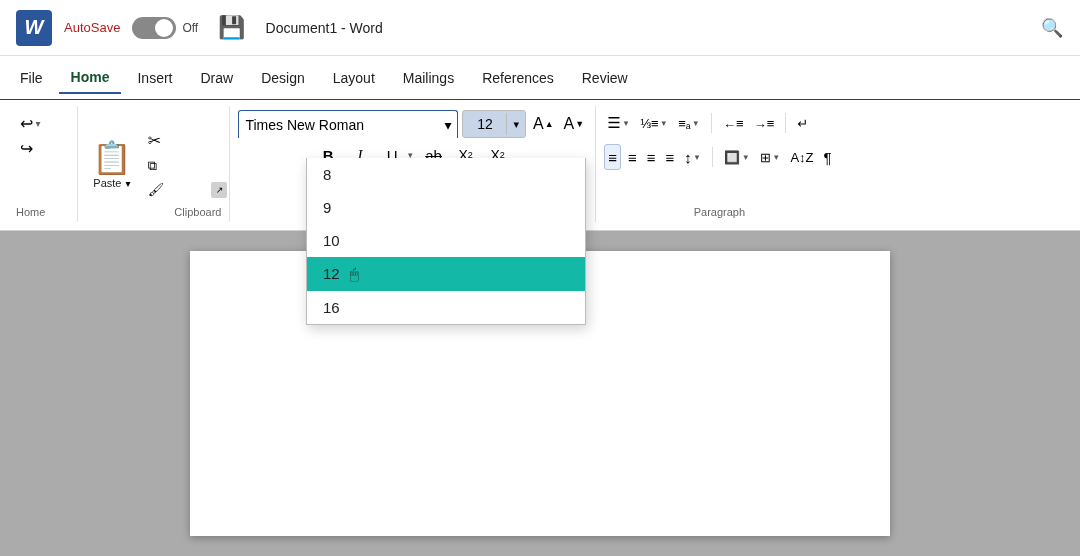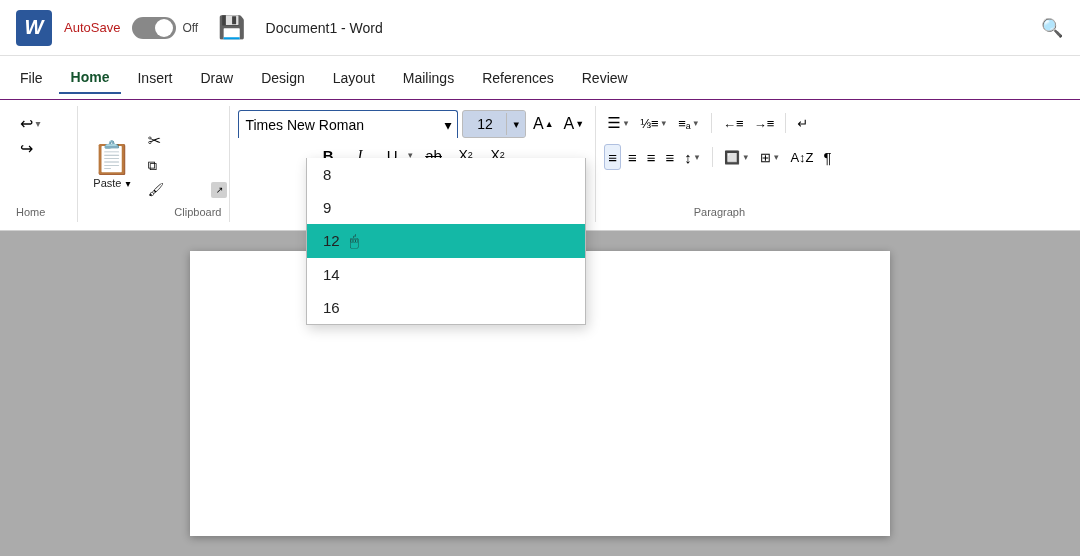--- a/index.html
+++ b/index.html
@@ -595,24 +595,24 @@
       </div>
     </div>
     <span class="ribbon-group-label">Paragraph</span>
   </div>
 
 </div>
 
 <div class="font-dropdown">
   <div class="font-dropdown-item">8</div>
   <div class="font-dropdown-item">9</div>
+  <div class="font-dropdown-item">10</div>
   <div class="font-dropdown-item selected">
     <span>12</span>
     <span class="cursor-pointer" style="margin-left:6px;">🖱</span>
   </div>
-  <div class="font-dropdown-item">14</div>
   <div class="font-dropdown-item">16</div>
 </div>
 
 <div class="doc-area">
   <div class="doc-page">
   </div>
 </div>
 
 </body></html>

